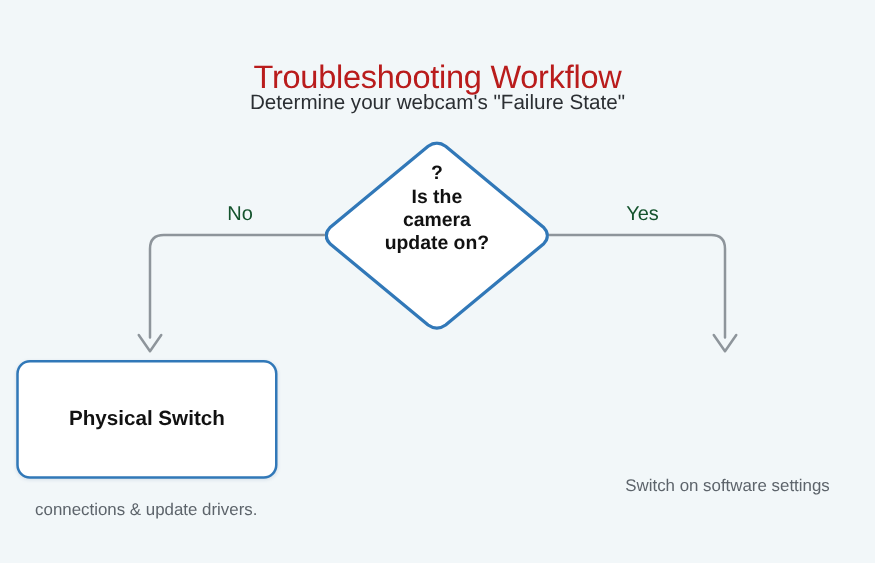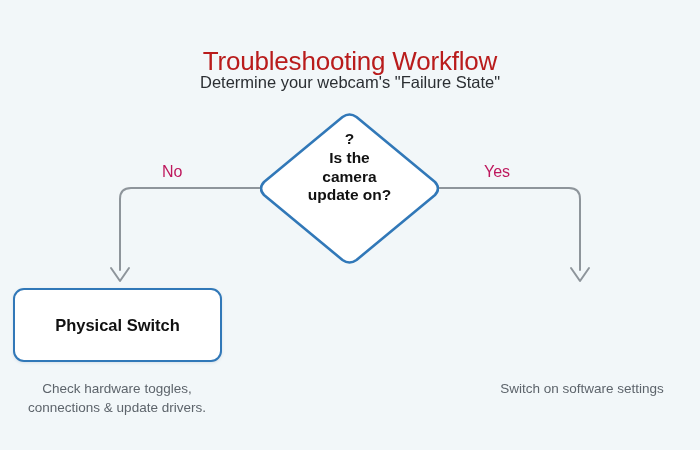--- a/index.html
+++ b/index.html
@@ -80,21 +80,21 @@
     font-size: 15.5px;
     font-weight: bold;
     color: #111111;
     margin-bottom: 1px;
   }
 
   
   .outcome-box {
     position: absolute;
     width: 209px;
-    height: 74px;
+    height: 95px;
     background: #ffffff;
     border: 2.5px solid #3178b8;
     border-radius: 11px;
     box-sizing: border-box;
     display: flex;
     align-items: center;
     justify-content: center;
     box-shadow: 0 1px 3px rgba(40,80,120,0.13);
   }
   .outcome-box.left  { left: 13px;  top: 288px; }
@@ -118,22 +118,22 @@
     line-height: 1.42;
   }
   .caption.left  { left: -3px;  top: 379px; }
   .caption.right { left: 462px; top: 379px; }
 
   
   .branch-label {
     position: absolute;
     font-size: 16px;
     font-weight: normal;
-    color: #be185d;
-    text-align: left;
+    color: #14532d;
+    text-align: center;
     width: 60px;
   }
   .branch-label.no  { left: 162px; top: 163px; }
   .branch-label.yes { left: 484px; top: 163px; }
 </style>
 </head>
 <body>
 
 <div id="canvas">
 
@@ -163,21 +163,21 @@
       <span>update on?</span>
     </div>
   </div>
 
   <div class="outcome-box left">
     <div class="outcome-label">
       <span>Physical Switch</span><br>
     </div>
   </div>
   <div class="caption left">
-    <span>Check hardware toggles,</span><br>
+    <br>
     <span>connections &amp; update drivers.</span>
   </div>
 
   <div class="caption right">
     <span>Switch on software settings</span><br>
   </div>
 
 </div>
 
 </body></html>

